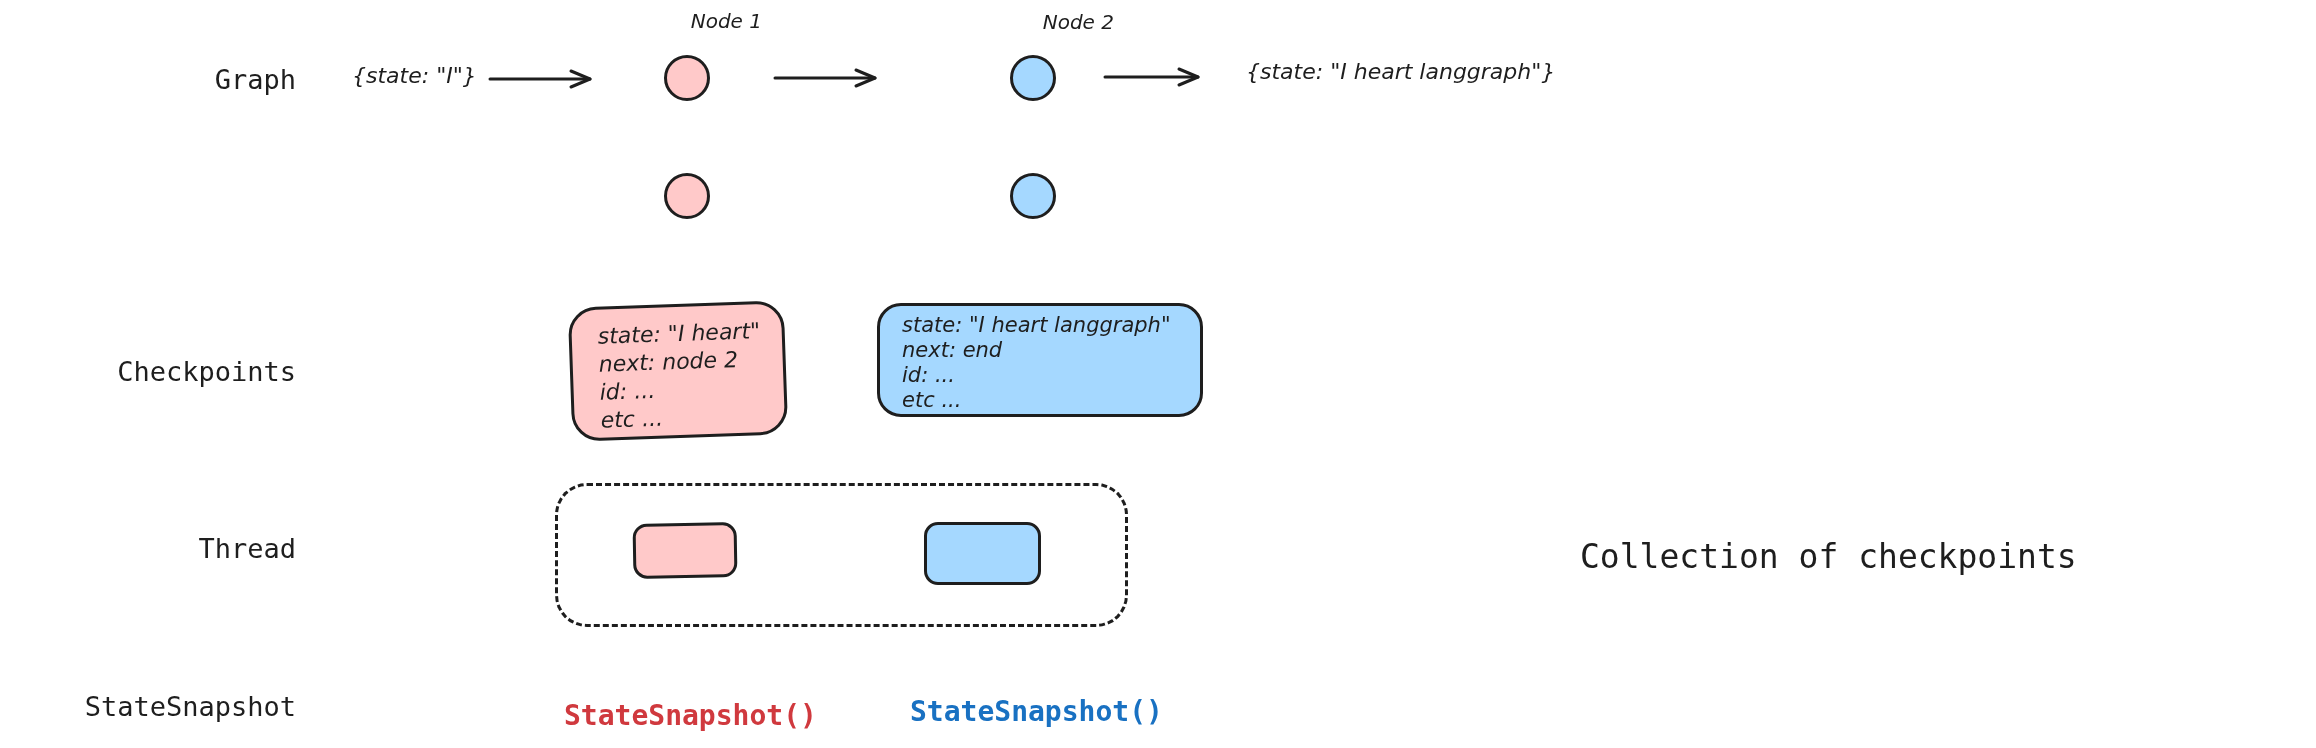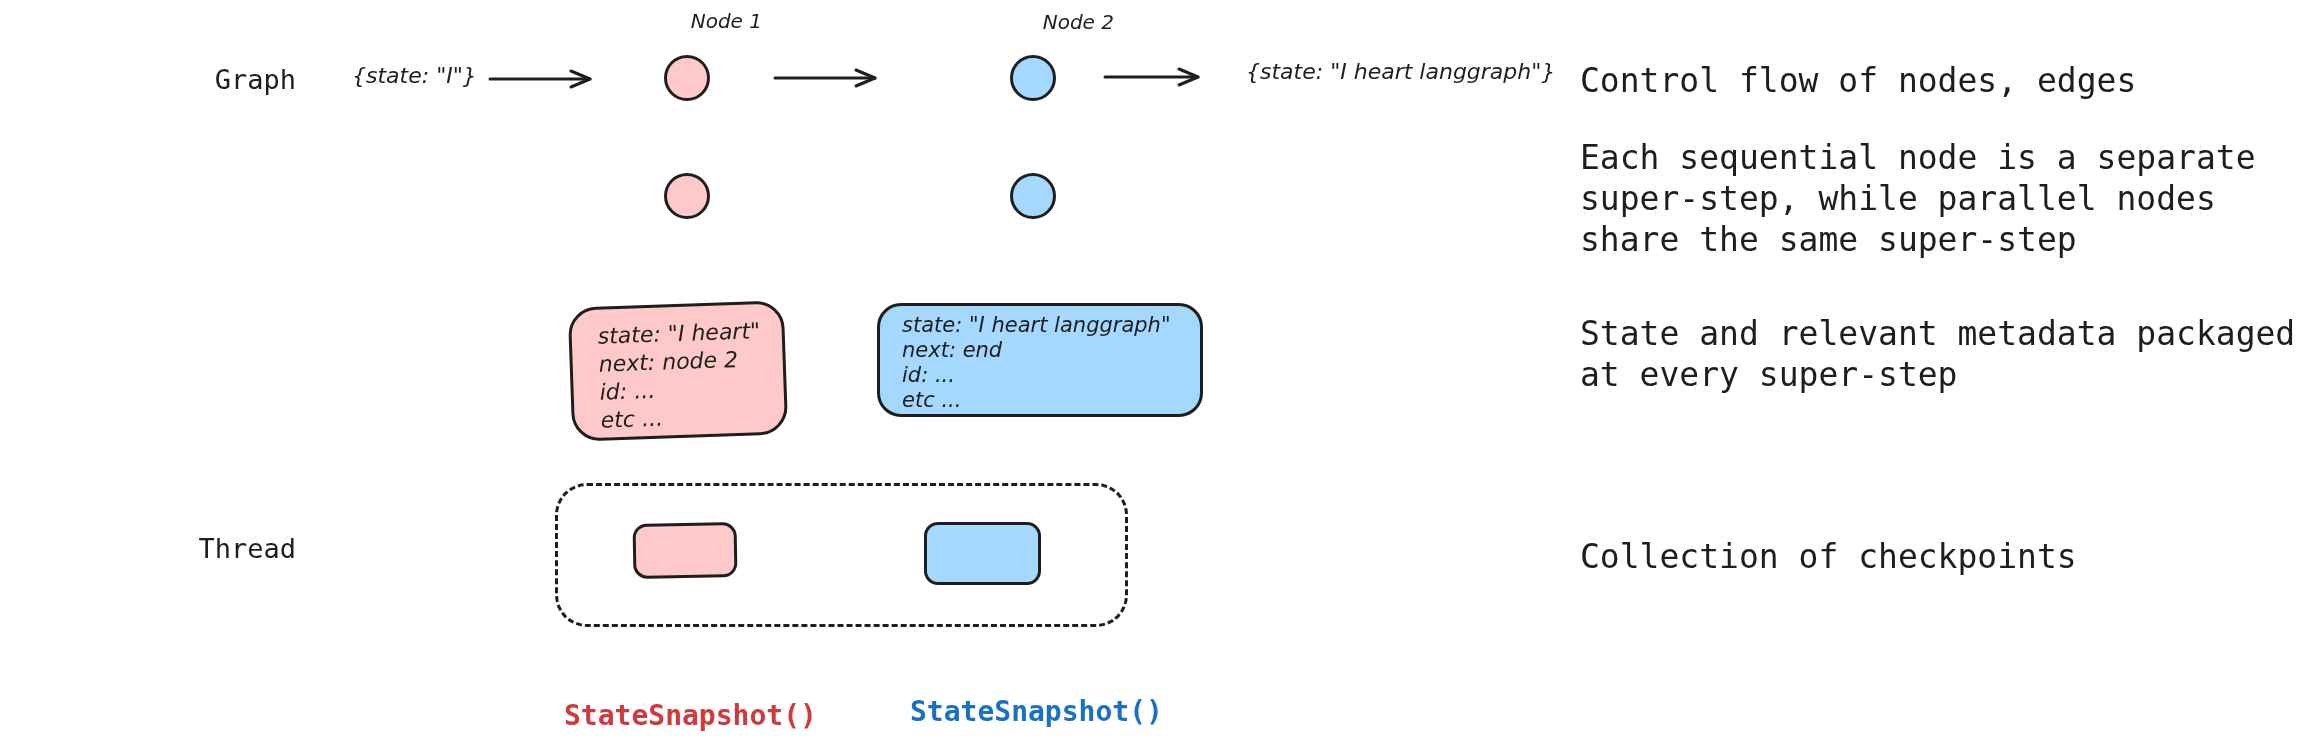--- a/index.html
+++ b/index.html
@@ -151,28 +151,24 @@
   }
   #snapshot-pink { left: 564px; top: 699px; color: #d0393e; }
   #snapshot-blue { left: 910px; top: 695px; color: #1971c2; }
 </style>
 </head>
 <body>
 
 <div class="canvas">
 
   <div class="row-label" id="label-graph">Graph</div>
+  <div class="row-label" id="label-checkpoints">Checkpoints</div>
   <div class="row-label" id="label-thread">Thread</div>
-
-  <div class="desc" id="desc-graph">Control flow of nodes, edges</div>
-  <div class="desc" id="desc-supersteps">Each sequential node is a separate
-super-step, while parallel nodes
-share the same super-step</div>
-  <div class="desc" id="desc-checkpoints">State and relevant metadata packaged
-at every super-step</div>
+  <div class="row-label" id="label-statesnapshot">StateSnapshot</div>
+
   <div class="desc" id="desc-thread">Collection of checkpoints</div>
 
   <div class="node-label hand" id="node1-label">Node 1</div>
   <div class="node-label hand" id="node2-label">Node 2</div>
 
   <div class="state-text hand" id="input-state">{state: "I"}</div>
   <div class="state-text hand" id="output-state">{state: "I heart langgraph"}</div>
 
   <div class="node-circle fill-pink" id="circle-graph-1"></div>
   <div class="node-circle fill-blue" id="circle-graph-2"></div>

